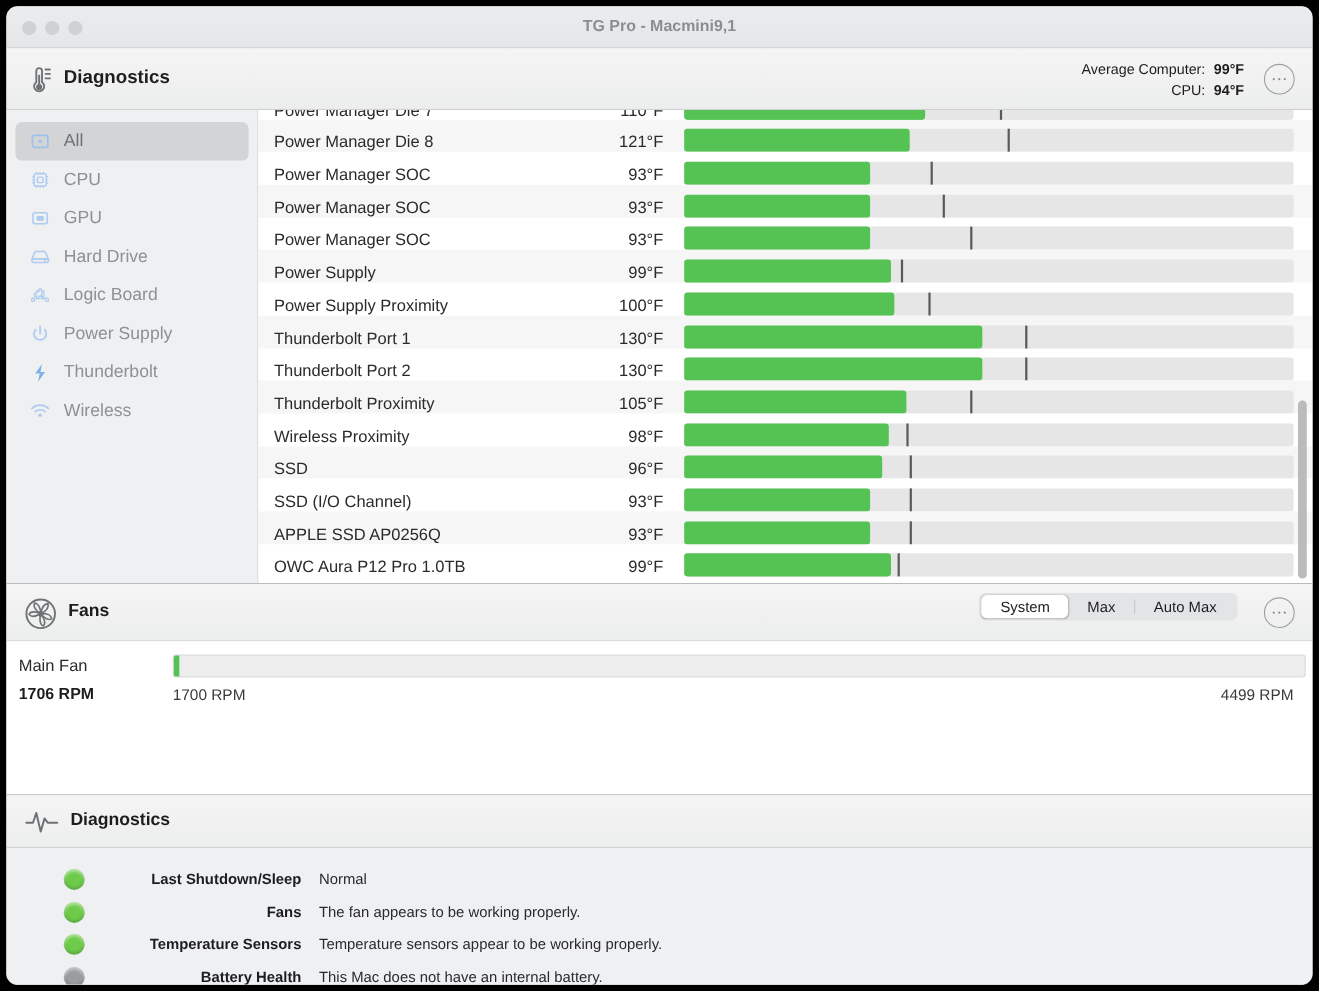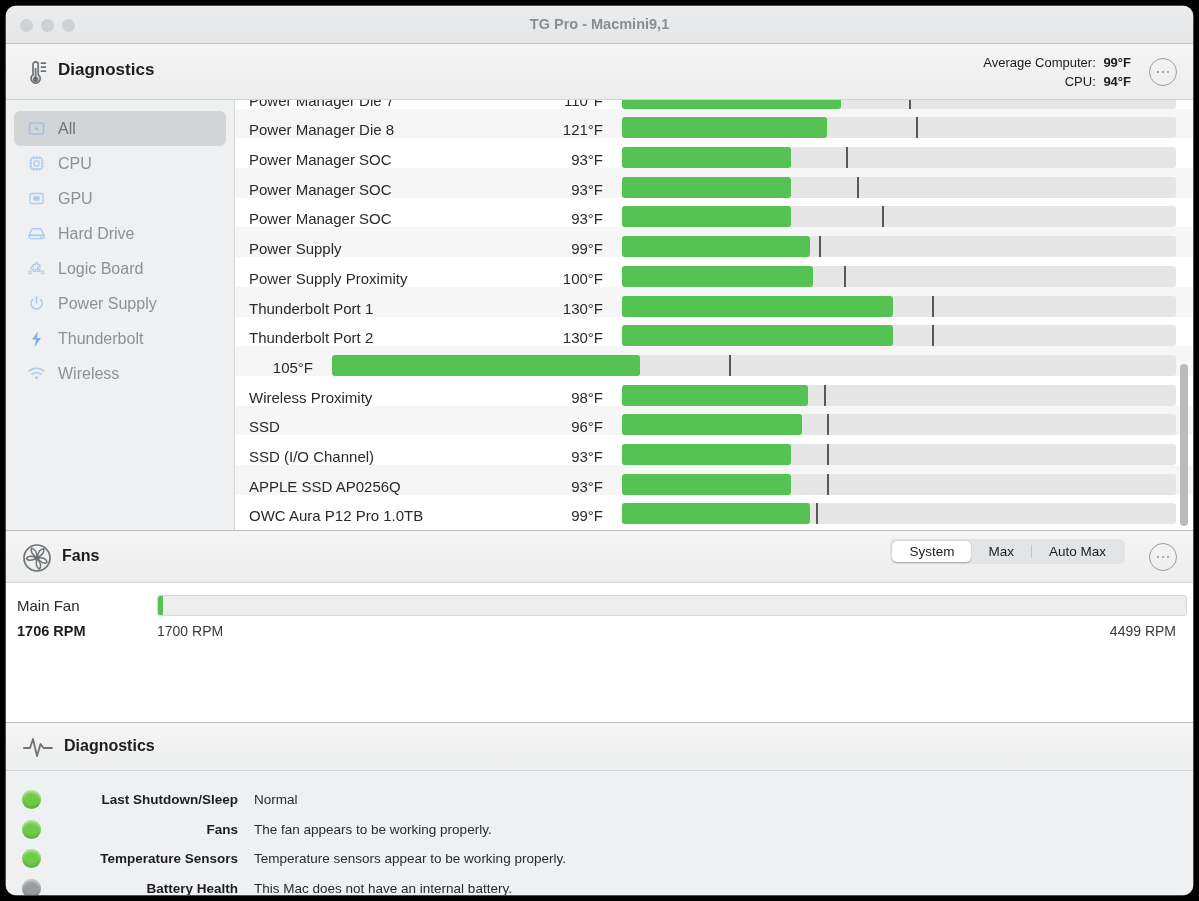--- a/index.html
+++ b/index.html
@@ -244,21 +244,21 @@
   }
   #diag-body {
     position: relative;
     height: 164px;
     background: #eef0f2;
     padding-top: 14px;
   }
   .drow {
     position: relative;
     height: 29.5px;
-    display: flex; align-items: center;
+    display: flex; align-items: center; padding-left: 36px;
   }
   .dled {
     width: 19px; height: 19px; border-radius: 50%;
     margin-left: 16px;
     box-shadow: inset 0 -2px 3px rgba(0,0,0,.18), inset 0 2px 3px rgba(255,255,255,.55);
   }
   .dlabel {
     width: 185px;
     margin-left: 12px;
     text-align: right;
@@ -484,20 +484,21 @@
           <div class="trow">
             <div class="tname">Thunderbolt Port 2</div>
             <div class="tval">130°F</div>
             <div class="tbarcell">
               <div class="track"></div>
               <div class="fill" style="width: 49%; background: rgb(84, 195, 83);"></div>
               <div class="tick" style="left: 56%; background: rgb(88, 89, 91);"></div>
             </div>
           </div>
           <div class="trow alt">
+            <div class="tname">Thunderbolt Proximity</div>
             <div class="tval">105°F</div>
             <div class="tbarcell">
               <div class="track"></div>
               <div class="fill" style="width: 36.5%; background: rgb(84, 195, 83);"></div>
               <div class="tick" style="left: 47%; background: rgb(88, 89, 91);"></div>
             </div>
           </div>
           <div class="trow">
             <div class="tname">Wireless Proximity</div>
             <div class="tval">98°F</div>

